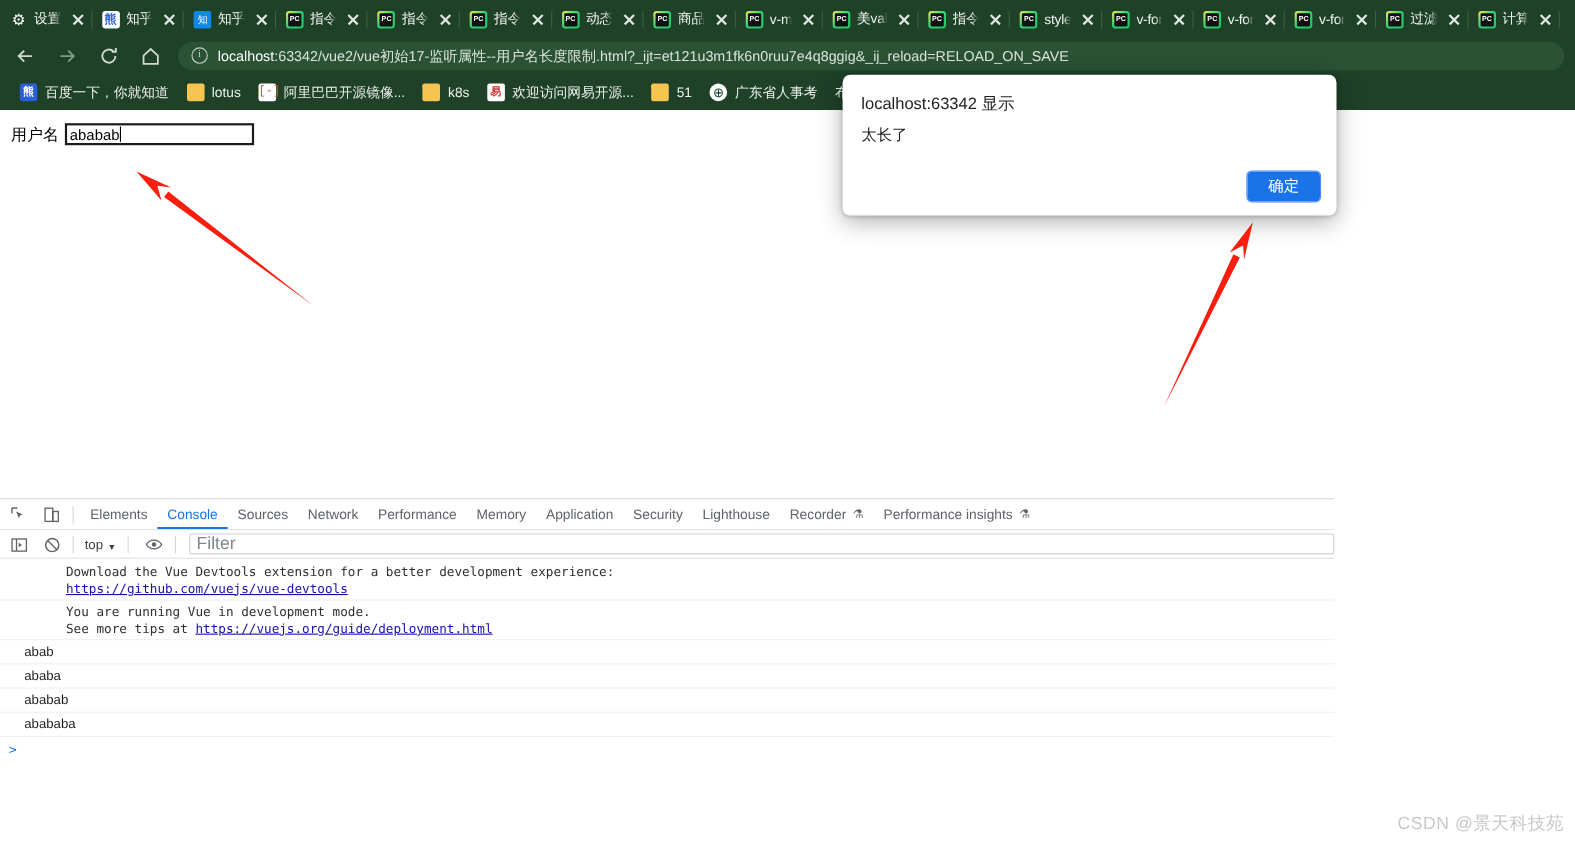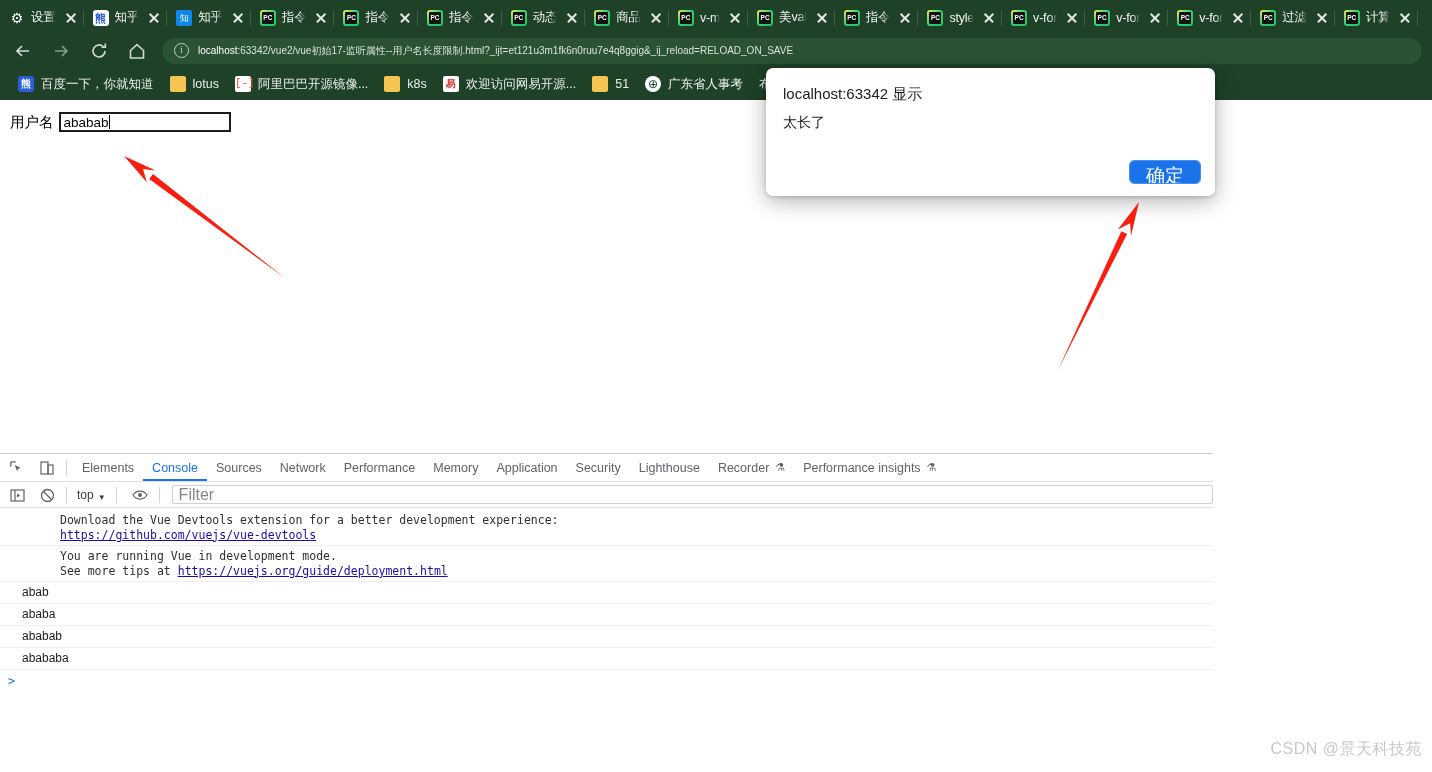--- a/index.html
+++ b/index.html
@@ -111,21 +111,21 @@
     padding: 0 12px;
     overflow: hidden;
   }
   .omni-info {
     width: 15px; height: 15px; flex: 0 0 15px; margin-right: 9px;
     border: 1.4px solid #c2cfc4; border-radius: 50%;
     color: #c2cfc4; font-size: 10px; line-height: 12px; text-align: center;
     font-family: "Liberation Serif", serif;
   }
   .omni-url {
-    font-size: 10px; color: #d9e3da; white-space: nowrap;
+    font-size: 13px; color: #d9e3da; white-space: nowrap;
   }
   .omni-url .host-strong { color: #ffffff; }
 
   
   .bookmarks {
     position: absolute; top: 68px; left: 0;
     width: 1432px; height: 32px;
     display: flex; align-items: center;
     padding-left: 10px;
     overflow: hidden;
@@ -192,27 +192,27 @@
     position:absolute; left: 17px; top: 17px;
     font-size: 15px; color: #202124;
     font-family: "Liberation Sans", sans-serif;
   }
   .dlg-msg {
     position:absolute; left: 17px; top: 46px;
     font-size: 14px; color: #202124;
   }
   .dlg-ok {
     position:absolute; right: 15px; bottom: 13px;
-    min-width: 66px; height: 22px;
+    min-width: 66px; height: 27px;
     background: #1a73e8;
     border: 2px solid #1a73e8;
     outline: 1.5px solid #4c8df6;
     border-radius: 4px;
     color: #ffffff;
-    font-size: 19px;
+    font-size: 14px;
     font-family: "DejaVu Sans", sans-serif;
     cursor: pointer;
     padding: 0 14px;
   }
 
   
   .devtools {
     position: absolute; left: 0; top: 453px;
     width: 1213px; height: 319px;
     background: #ffffff;

